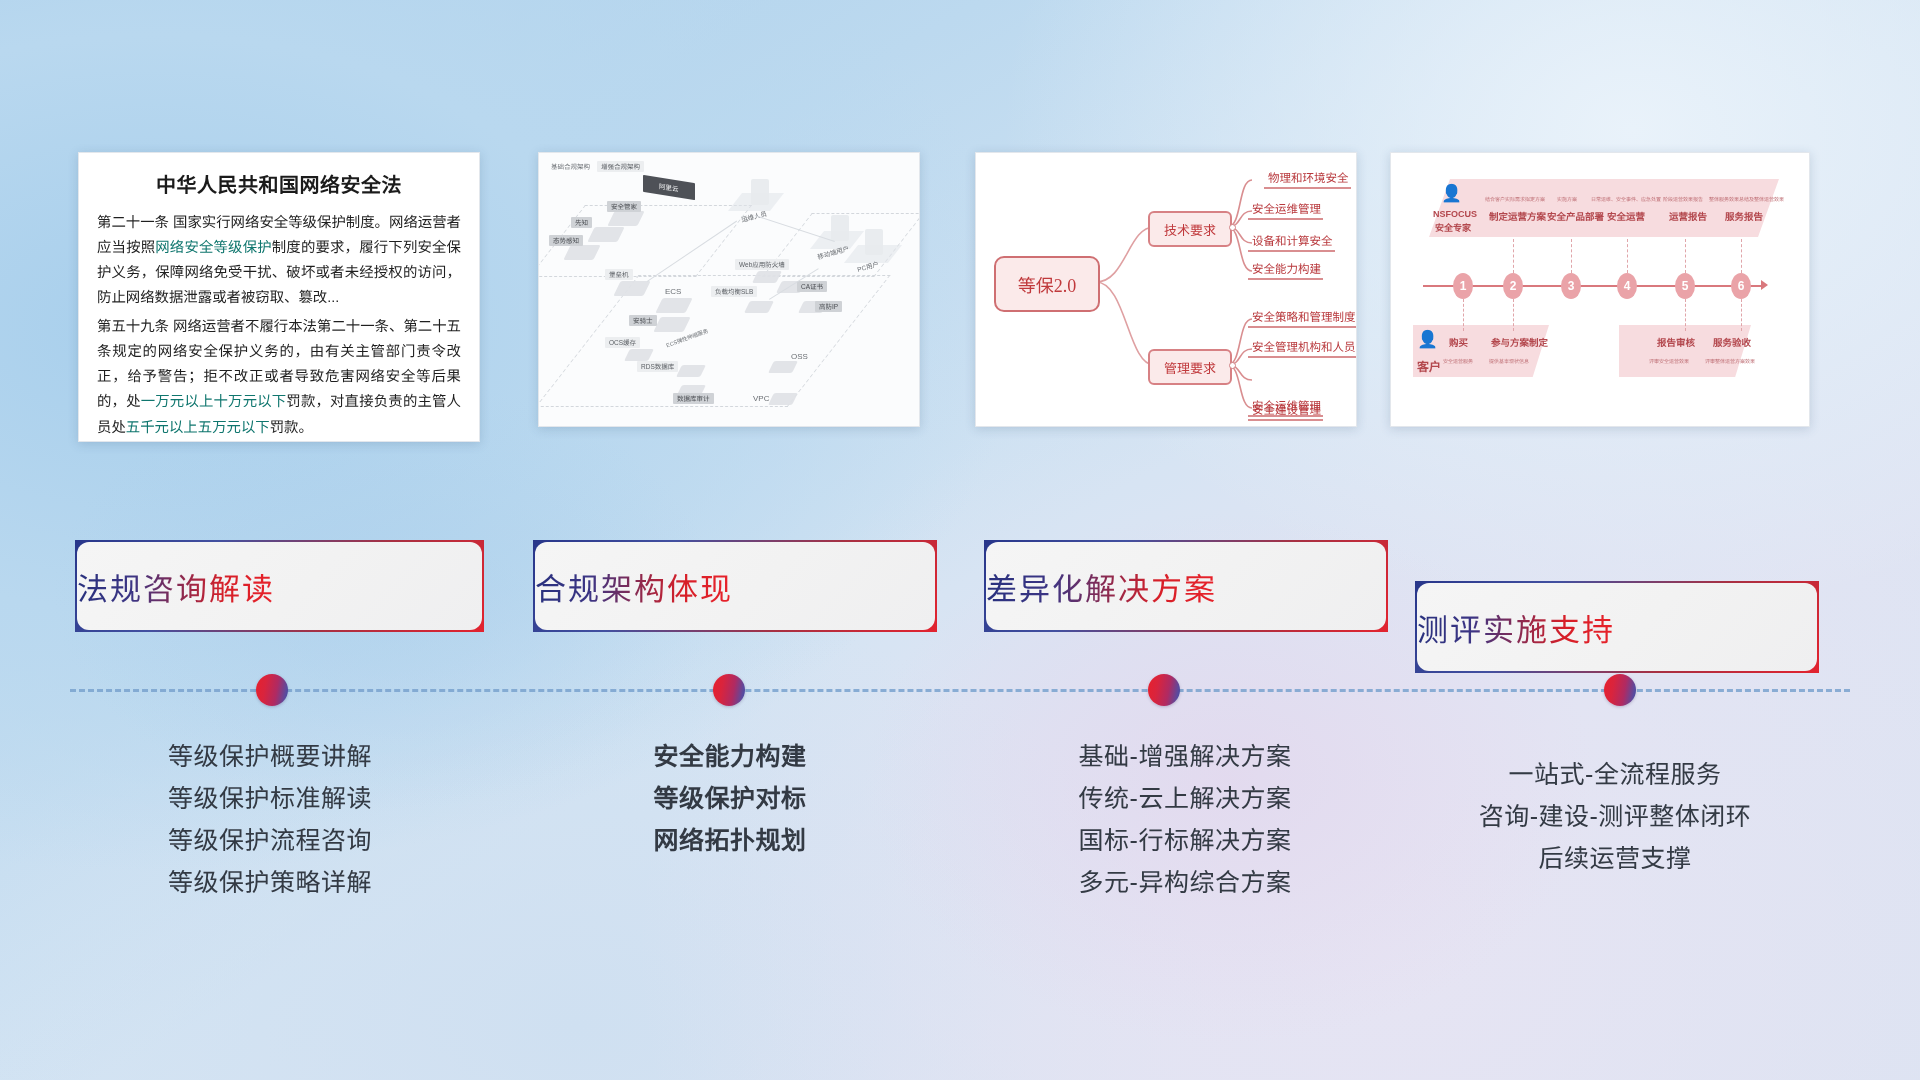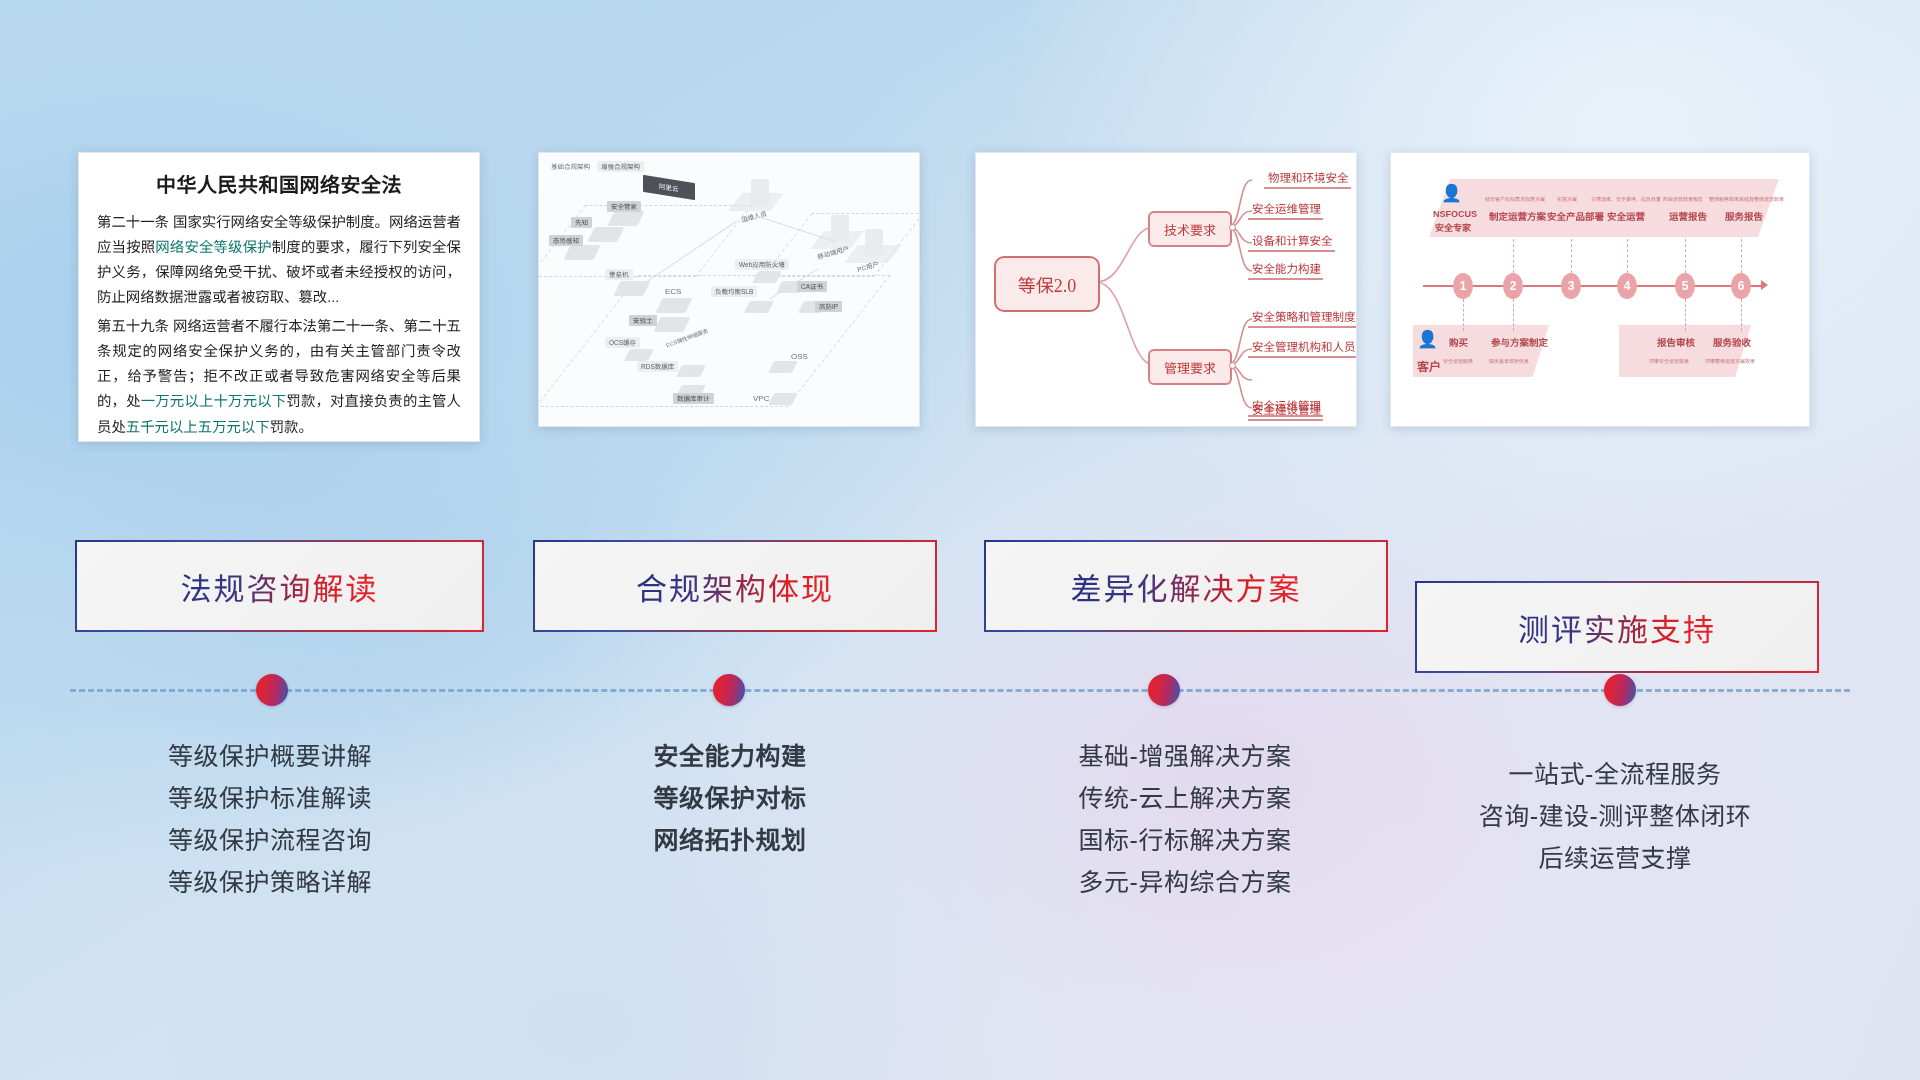--- a/index.html
+++ b/index.html
@@ -127,21 +127,21 @@
   .tl .conn{position:absolute;width:1px;border-left:1px dashed #e0a5a9;}
   .tl .person{position:absolute;color:#cf6b72;font-size:17px;line-height:1;}
 
   
   #titles{position:absolute;top:540px;left:0;width:1920px;height:100px;z-index:3;}
   .tb-wrap{position:absolute;top:0;padding:2px;
     background:linear-gradient(128deg,#28368a 0%,#4250a0 30%,#a83042 66%,#e2232f 100%);
   }
   .tb-inner{
     background:linear-gradient(135deg,#f5f5f5 0%,#f2f2f2 55%,#efeff0 100%);
-    height:88px;display:flex;align-items:center;justify-content:center;
+    height:88px;display:flex;align-items:center;border-radius:12px;
   }
   .tb-text{
     font-size:31px;font-weight:500;letter-spacing:2px;
     background:linear-gradient(90deg,#29317e 0%,#3c3584 28%,#8a2a50 52%,#d61f28 74%,#e8222a 100%);
     -webkit-background-clip:text;background-clip:text;color:transparent;
     -webkit-text-fill-color:transparent;
     font-family:"Liberation Sans","DejaVu Sans",sans-serif;
   }
   .tbw-1{left:75px;width:405px;}
   .tbw-2{left:533px;width:400px;}

